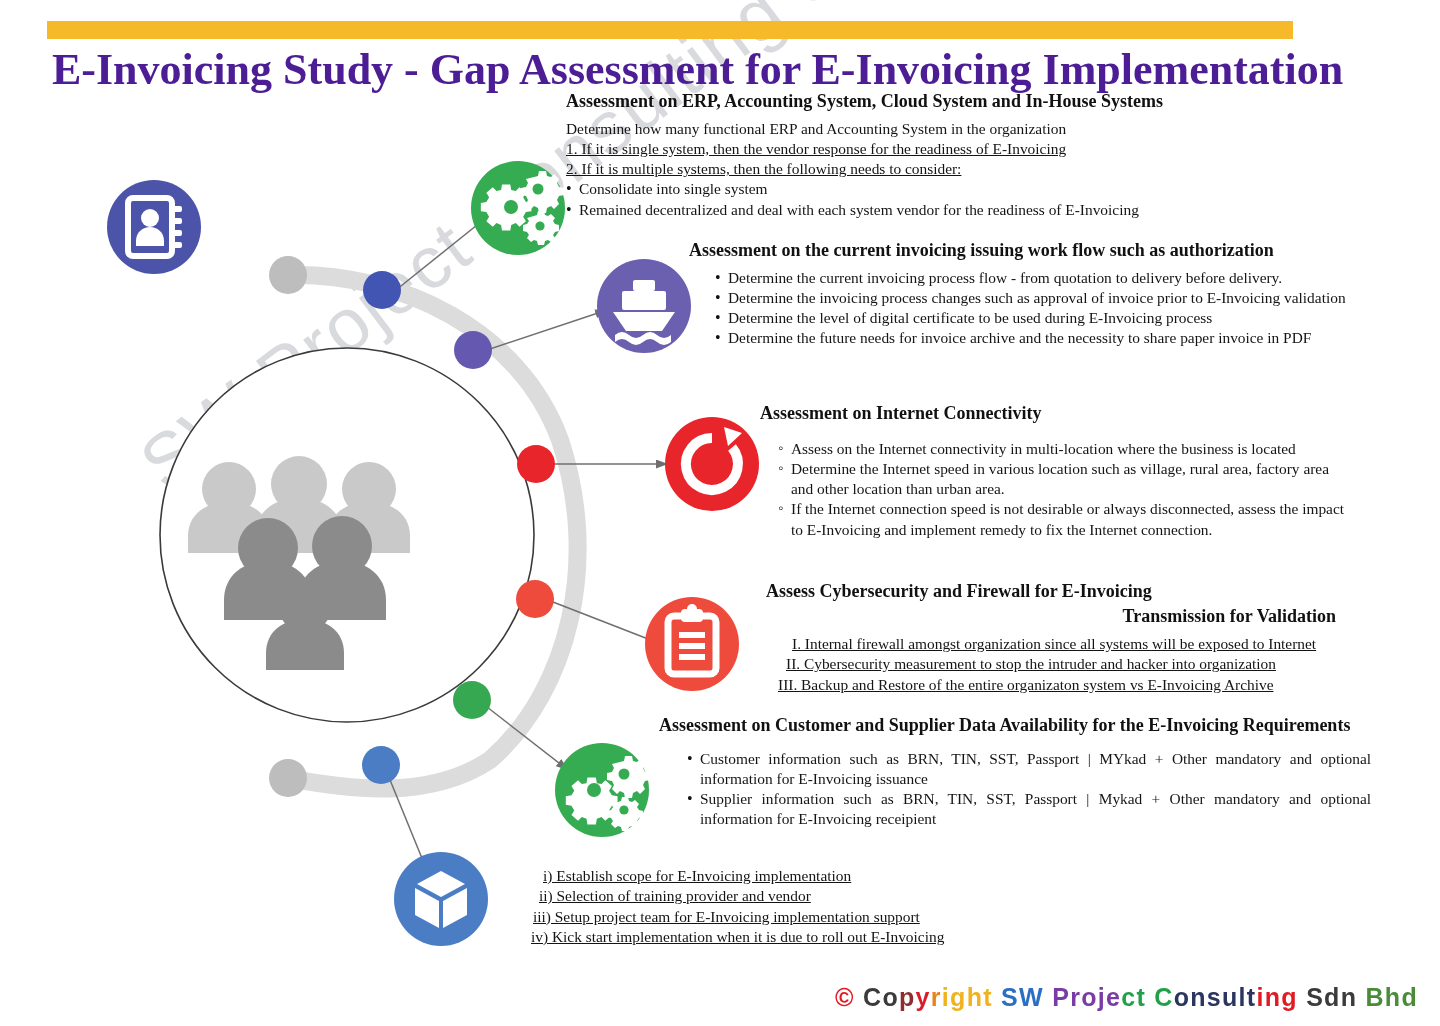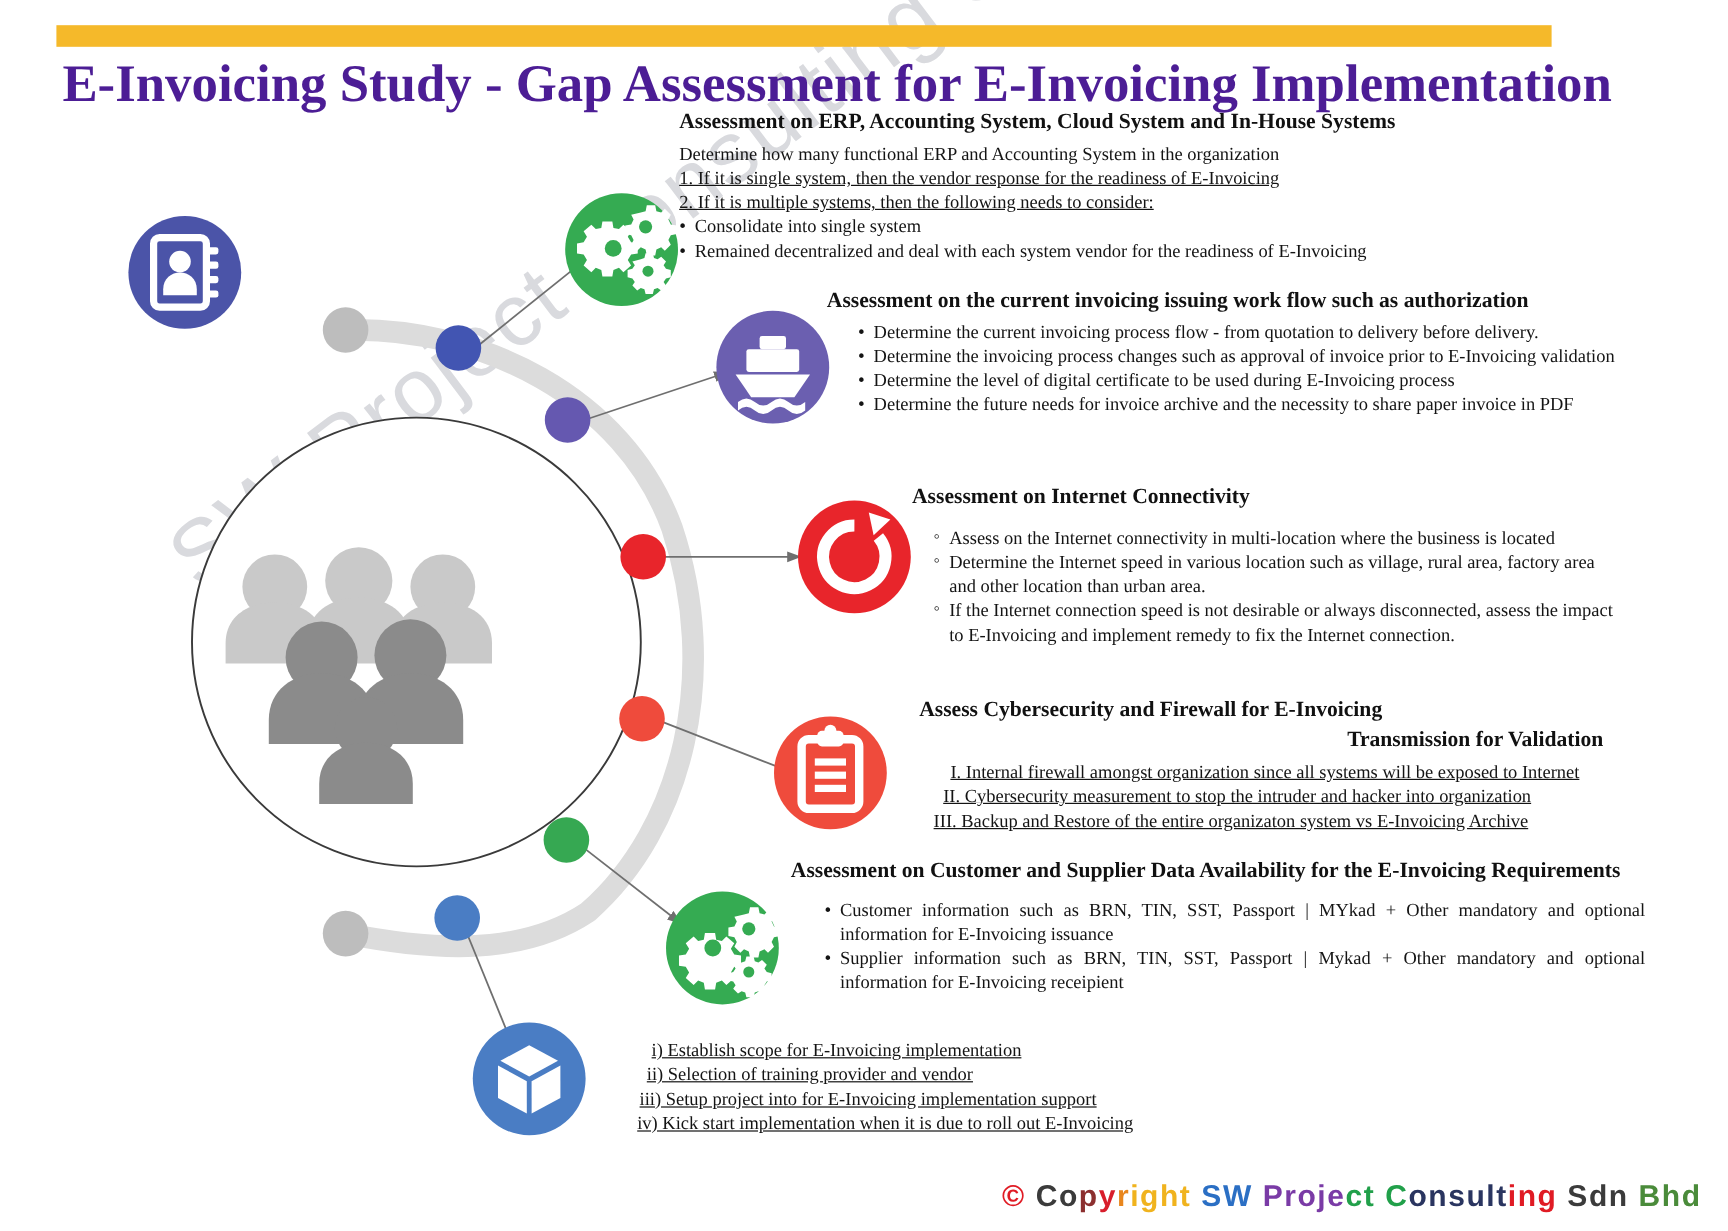--- a/index.html
+++ b/index.html
@@ -285,20 +285,20 @@
     <ul class="plain disc just" style="margin-top:12px; margin-left:28px;">
       <li>Customer information such as  BRN, TIN, SST, Passport | MYkad + Other mandatory and optional information for E-Invoicing issuance</li>
       <li>Supplier information such as  BRN, TIN, SST, Passport | Mykad + Other mandatory and optional information for E-Invoicing receipient</li>
     </ul>
   </div>
 
   <div class="block" style="left:501px; top:850px; width:790px;">
     <ul class="plain none" style="margin-top:16px; margin-left:30px;">
       <li style="padding-left:12px;">i) Establish scope for E-Invoicing implementation</li>
       <li style="padding-left:8px;">ii) Selection of training provider and vendor</li>
-      <li style="padding-left:2px;">iii) Setup project into for E-Invoicing implementation support</li>
+      <li style="padding-left:2px;">iii) Setup project team for E-Invoicing implementation support</li>
       <li style="padding-left:0px;">iv) Kick start implementation when it is due to roll out E-Invoicing</li>
     </ul>
   </div>
 
   <div class="copyright" id="copyright"><span style="color: rgb(224, 27, 36);">©</span><span style="color: rgb(59, 59, 59);"> Co</span><span style="color: rgb(140, 47, 47);">p</span><span style="color: rgb(216, 30, 44);">y</span><span style="color: rgb(232, 134, 29);">r</span><span style="color: rgb(240, 179, 30);">ight</span><span style="color: rgb(59, 59, 59);"> </span><span style="color: rgb(43, 111, 196);">SW</span><span style="color: rgb(59, 59, 59);"> </span><span style="color: rgb(122, 59, 166);">Proje</span><span style="color: rgb(33, 160, 74);">ct</span><span style="color: rgb(59, 59, 59);"> </span><span style="color: rgb(33, 160, 74);">C</span><span style="color: rgb(42, 53, 96);">onsult</span><span style="color: rgb(224, 27, 36);">ing</span><span style="color: rgb(59, 59, 59);"> Sdn </span><span style="color: rgb(74, 139, 58);">Bhd</span></div>
 
 </div>
 
 </body></html>

